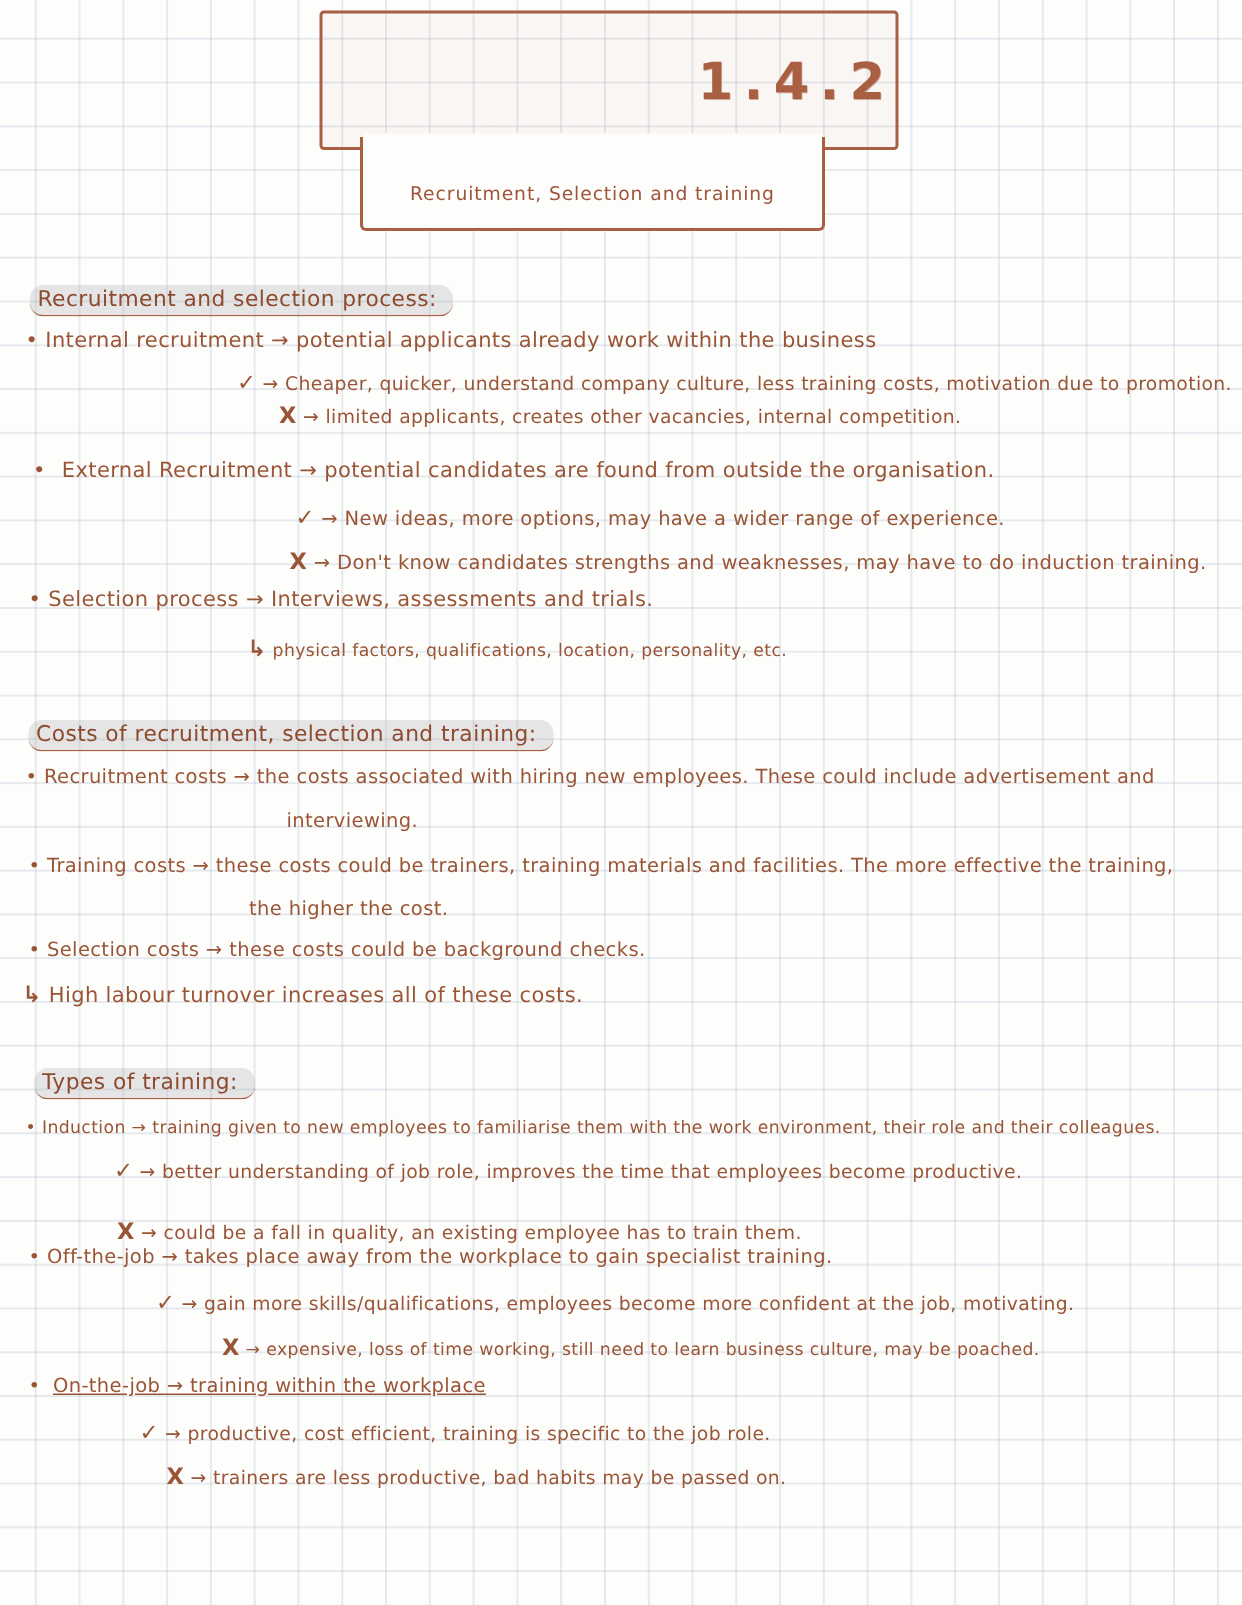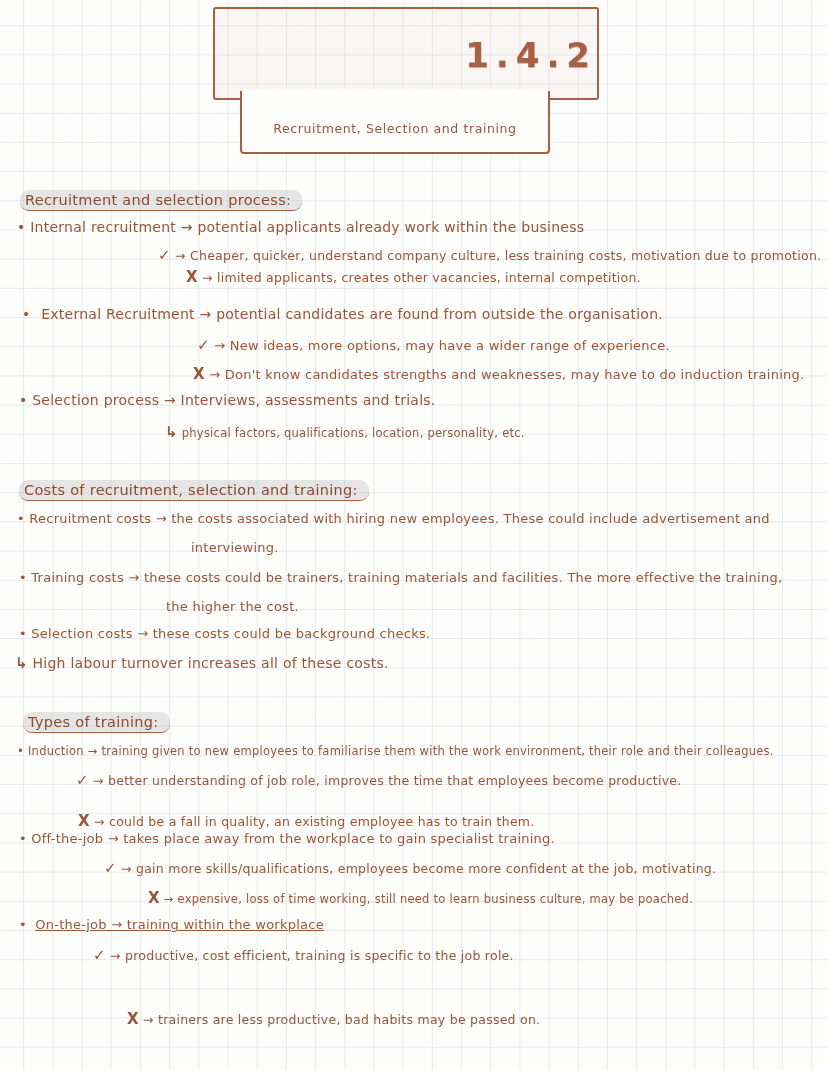--- a/index.html
+++ b/index.html
@@ -246,19 +246,19 @@
     <div class="line s2" style="left:19px; top:917px;">
       <span>•</span>
       <span style="margin-left:4px;text-decoration:underline;">On-the-job → training within the workplace</span>
     </div>
 
     <div class="line s" style="left:93px; top:946px;">
       <span class="mark">✓</span>
       <span>→ productive, cost efficient, training is specific to the job role.</span>
     </div>
 
-    <div class="line s" style="left:127px; top:975px;margin-top:35px;">
+    <div class="line s" style="left:111px; top:975px;">
       <span class="mark">X</span>
       <span>→ trainers are less productive, bad habits may be passed on.</span>
     </div>
 
   </div>
 </div>
 
 </body></html>

